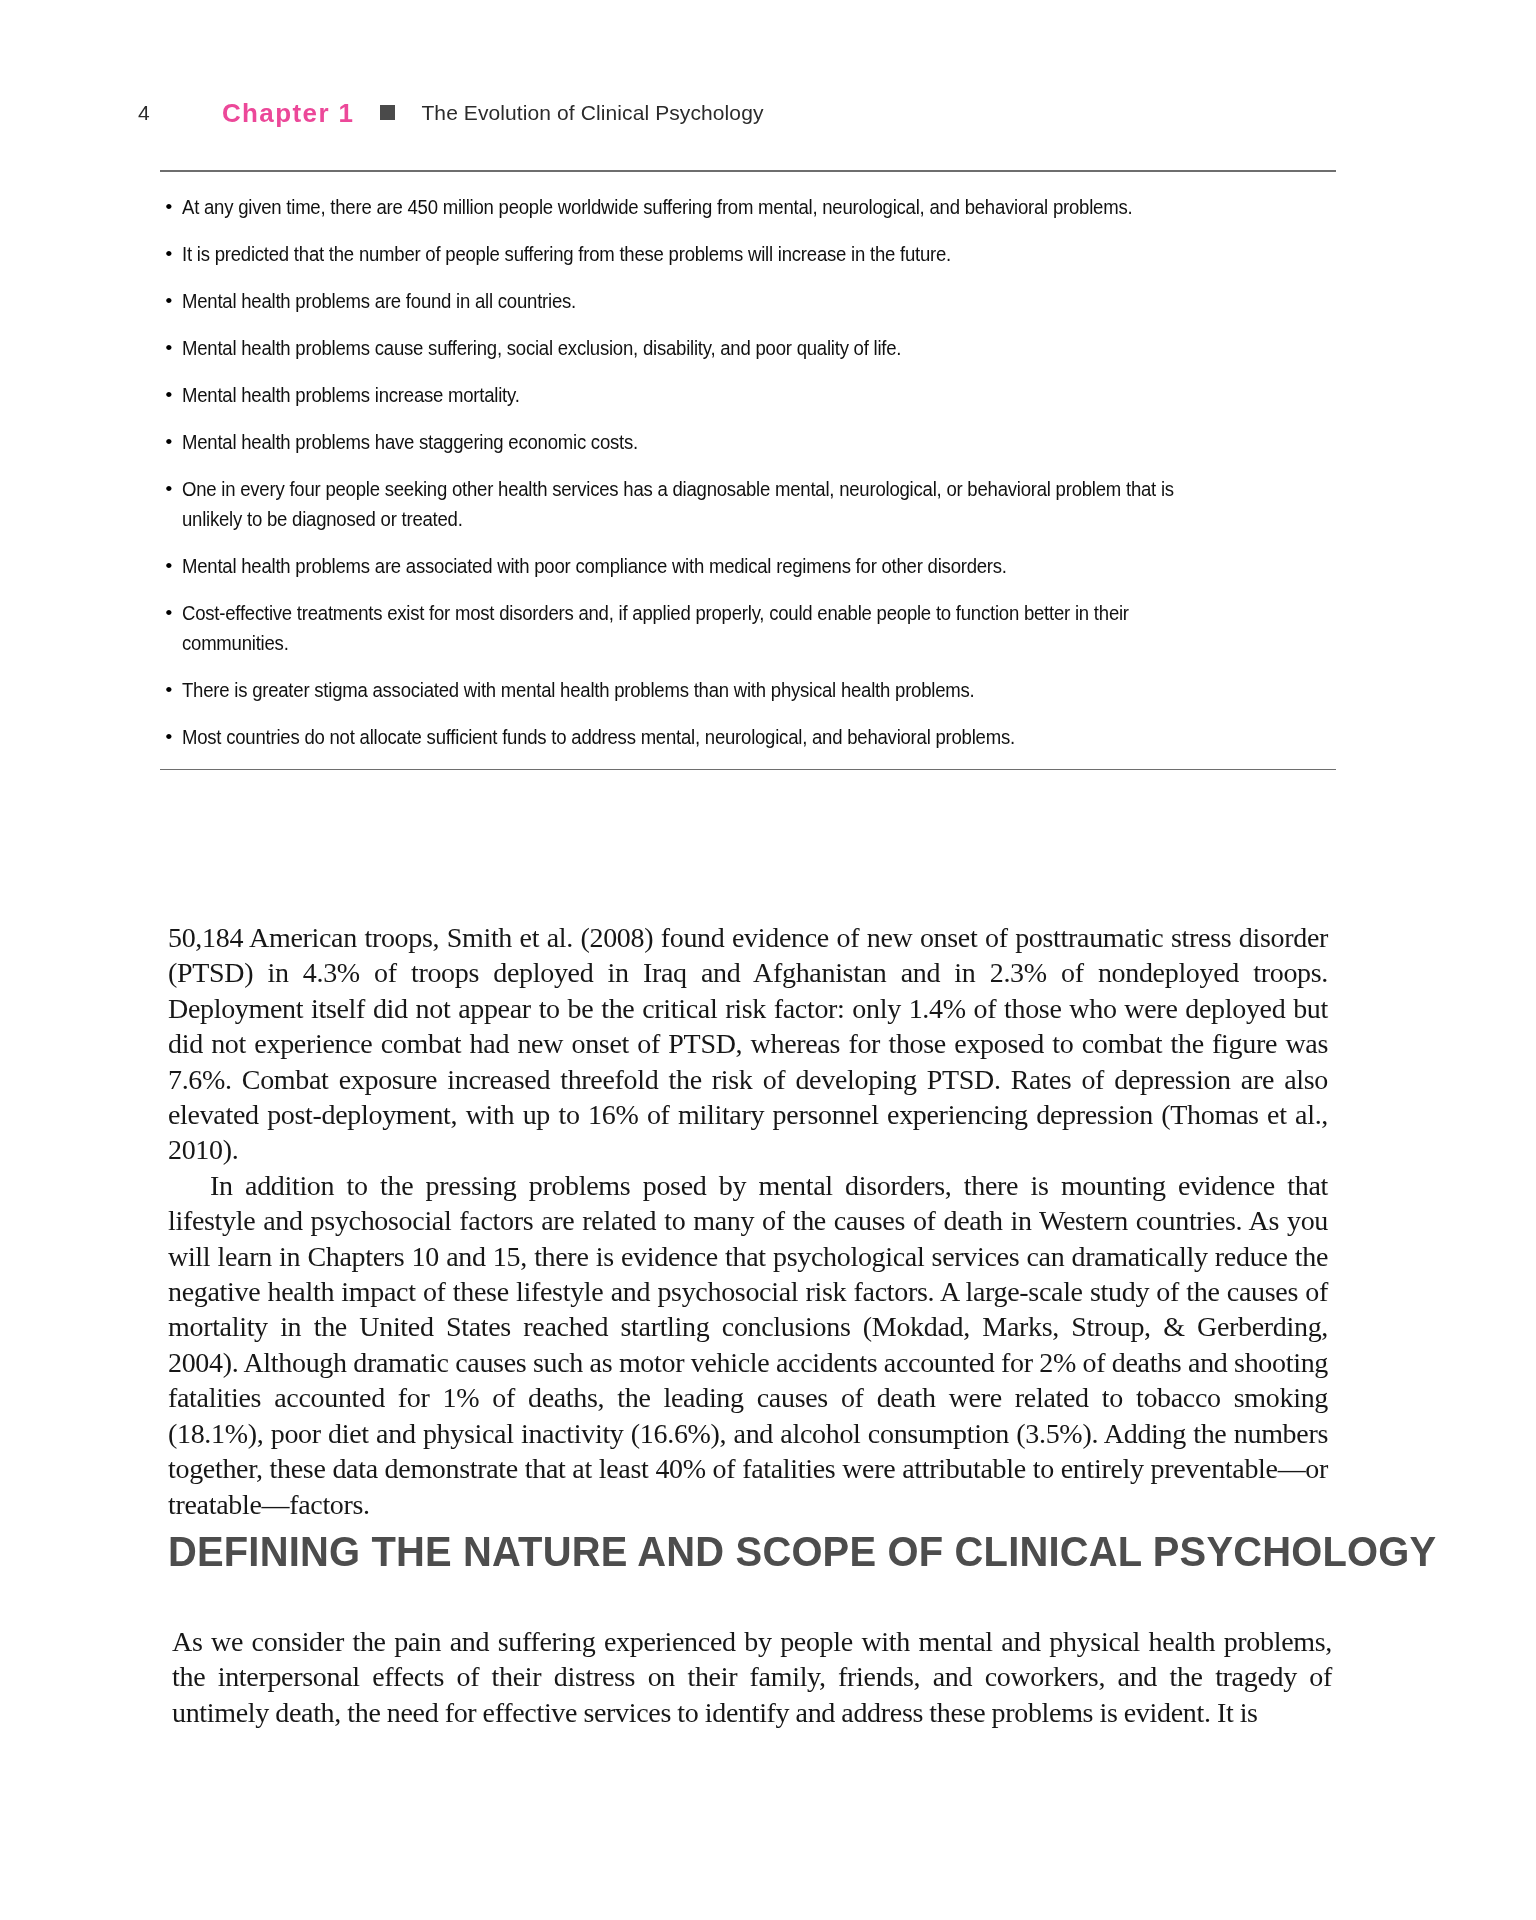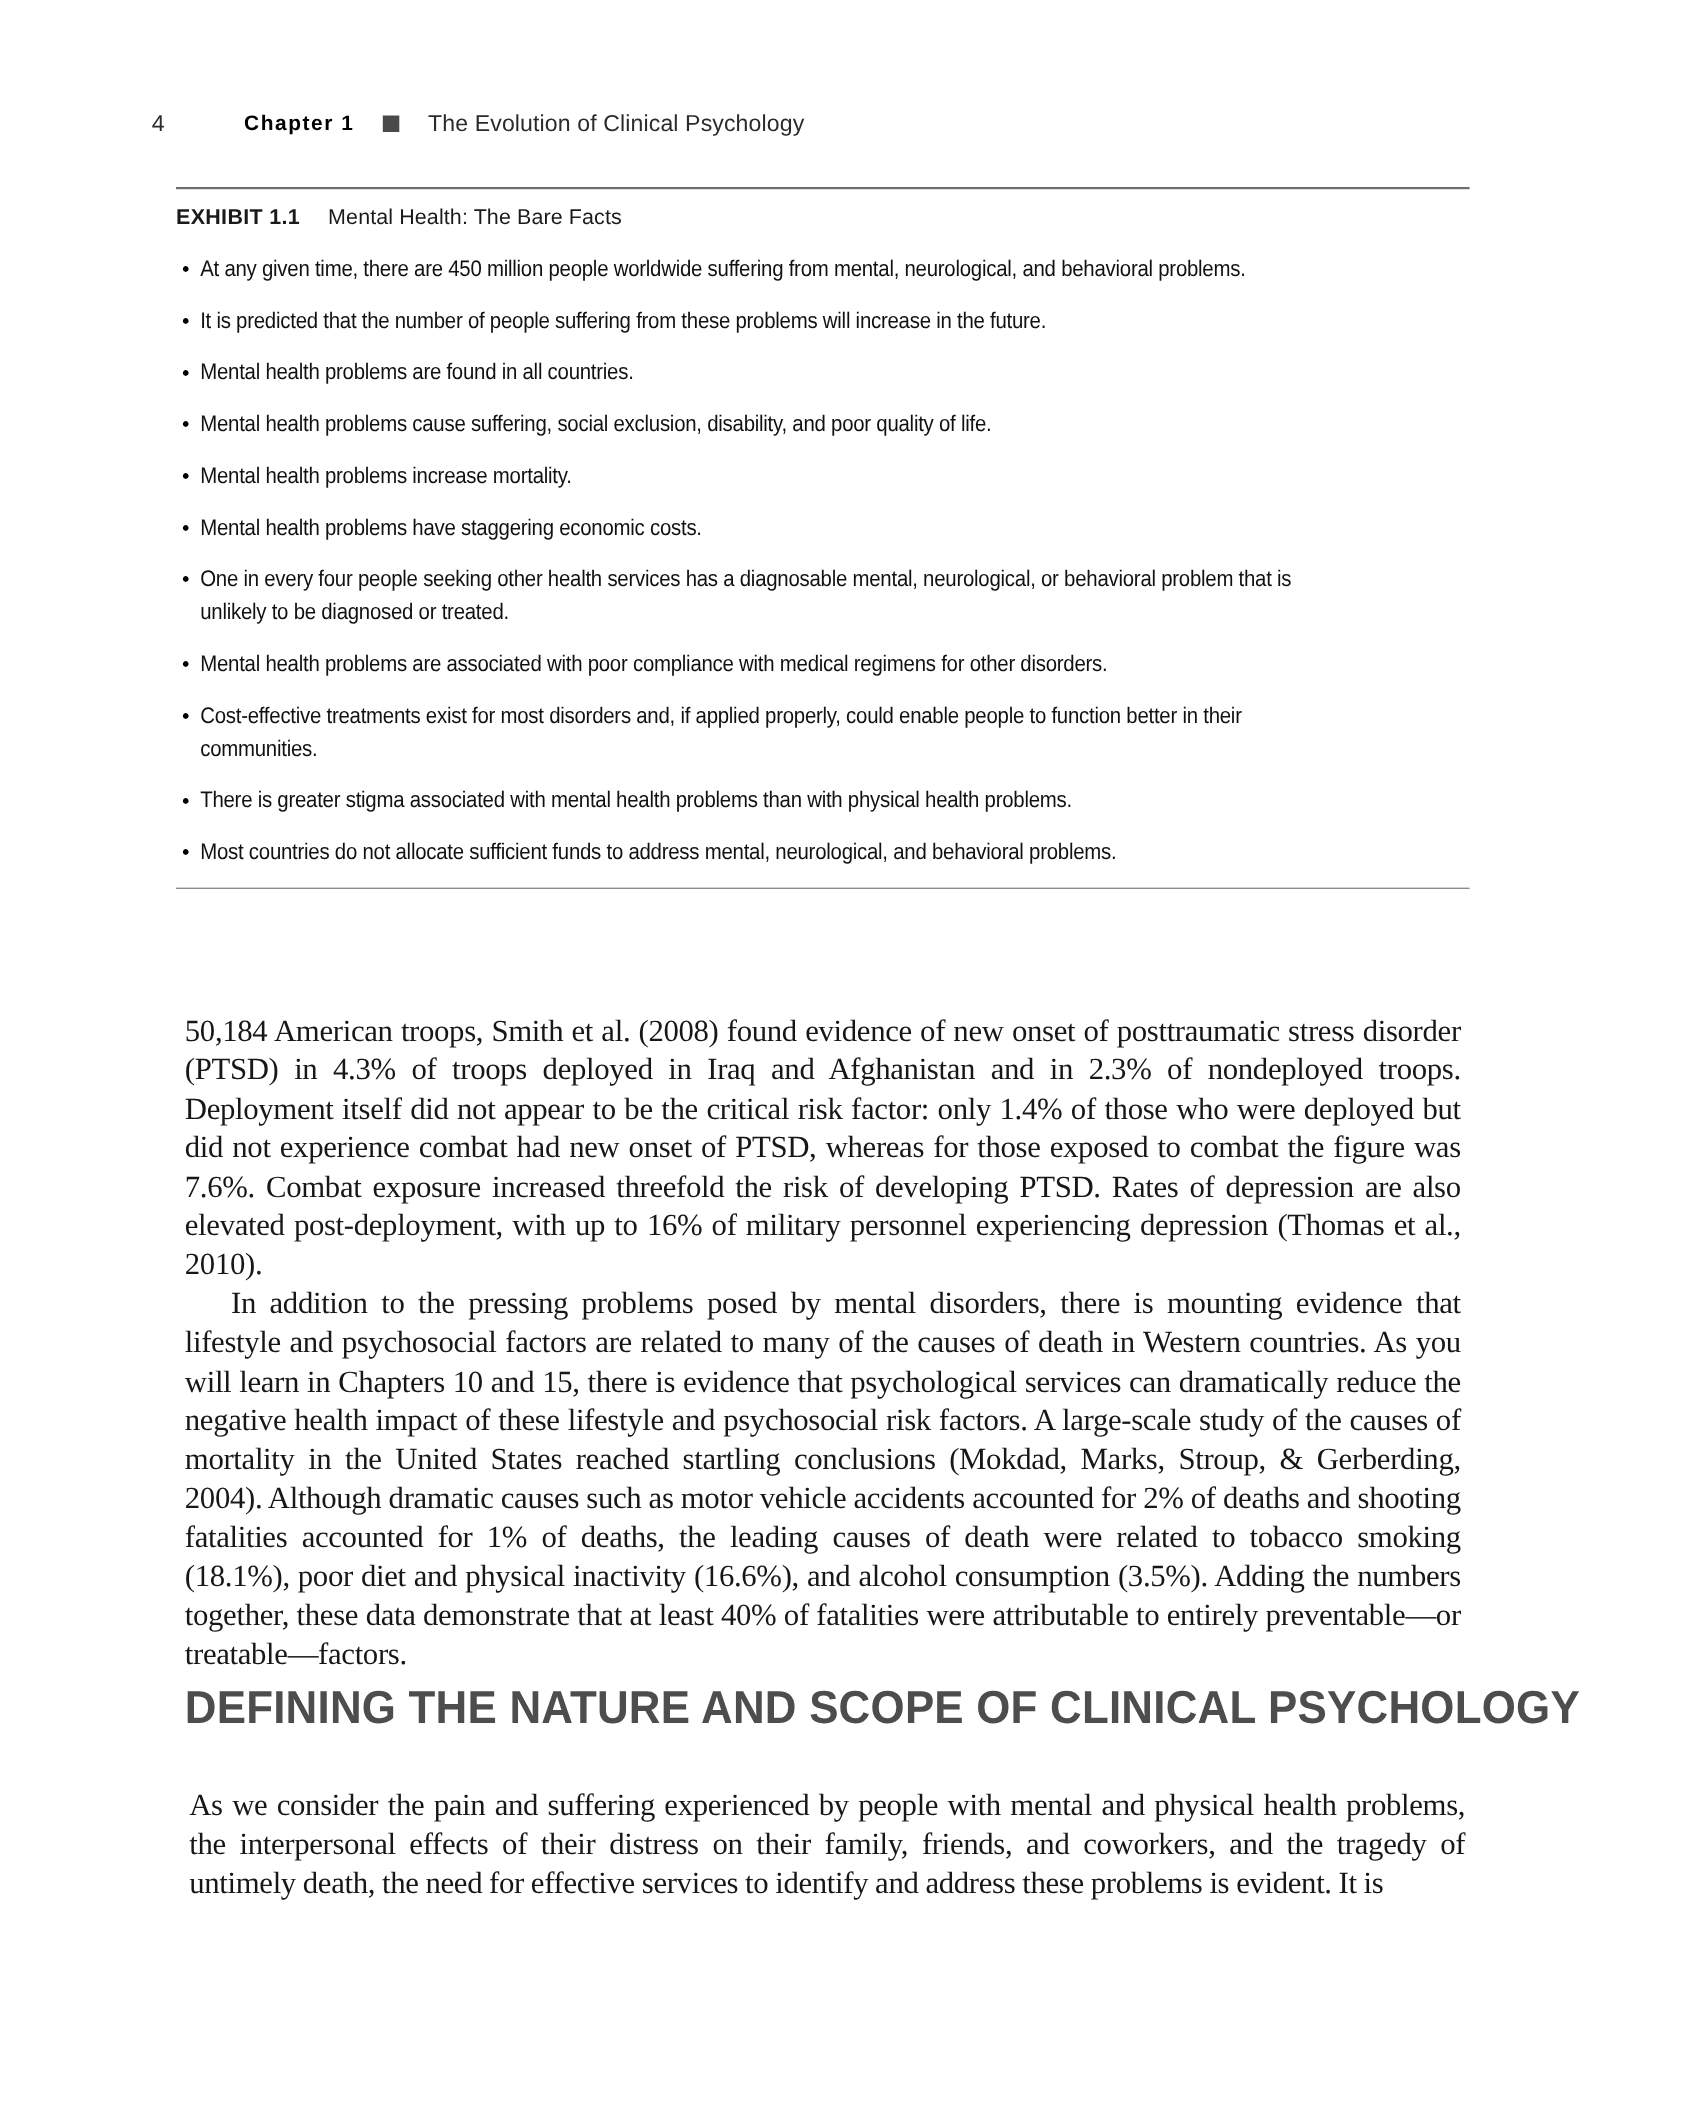--- a/index.html
+++ b/index.html
@@ -37,22 +37,22 @@
   }
   .rh-pagenum {
     font-family: "Liberation Sans", "DejaVu Sans", sans-serif;
     font-size: 21px;
     color: #2b2b2b;
     letter-spacing: 0.2px;
   }
   .rh-chapter {
     font-family: "Liberation Sans", "DejaVu Sans", sans-serif;
     font-weight: bold;
-    font-size: 19px;
-    color: #000000;
+    font-size: 26px;
+    color: #ec4899;
     letter-spacing: 1.4px;
     margin-left: 72px;
   }
   .rh-square {
     display: inline-block;
     width: 15px;
     height: 15px;
     background: #4a4a4a;
     margin-left: 26px;
     margin-bottom: 1px;
@@ -192,24 +192,20 @@
   <div class="running-head">
     <span class="rh-pagenum">4</span>
     <span class="rh-chapter">Chapter 1</span>
     <span class="rh-square"></span>
     <span class="rh-title">The Evolution of Clinical Psychology</span>
   </div>
 
   <div class="exhibit">
     <div class="rule-top"></div>
 
-    <div class="exhibit-head">
-      <span class="eh-label">EXHIBIT 1.1</span>
-      <span class="eh-title">Mental Health: The Bare Facts</span>
-    </div>
 
     <div class="bullets">
       <div class="bullet-row">
         <div class="bullet-dot">•</div>
         <div class="bullet-text">At any given time, there are 450 million people worldwide suffering from mental, neurological, and behavioral problems.</div>
       </div>
       <div class="bullet-row">
         <div class="bullet-dot">•</div>
         <div class="bullet-text">It is predicted that the number of people suffering from these problems will increase in the future.</div>
       </div>

